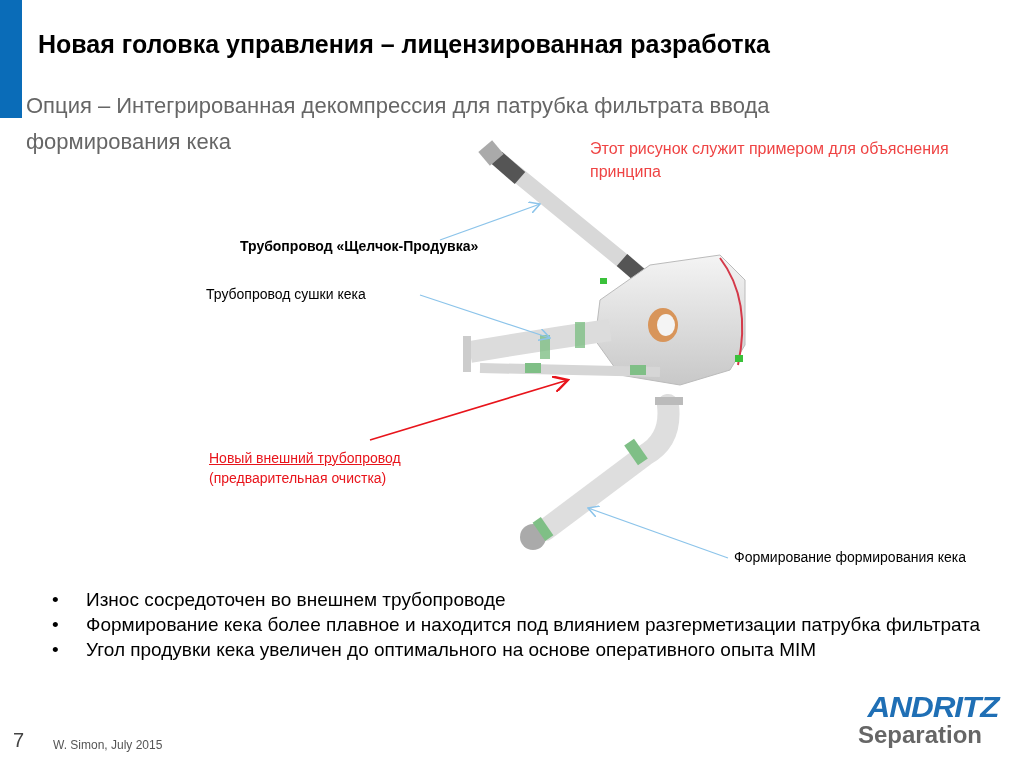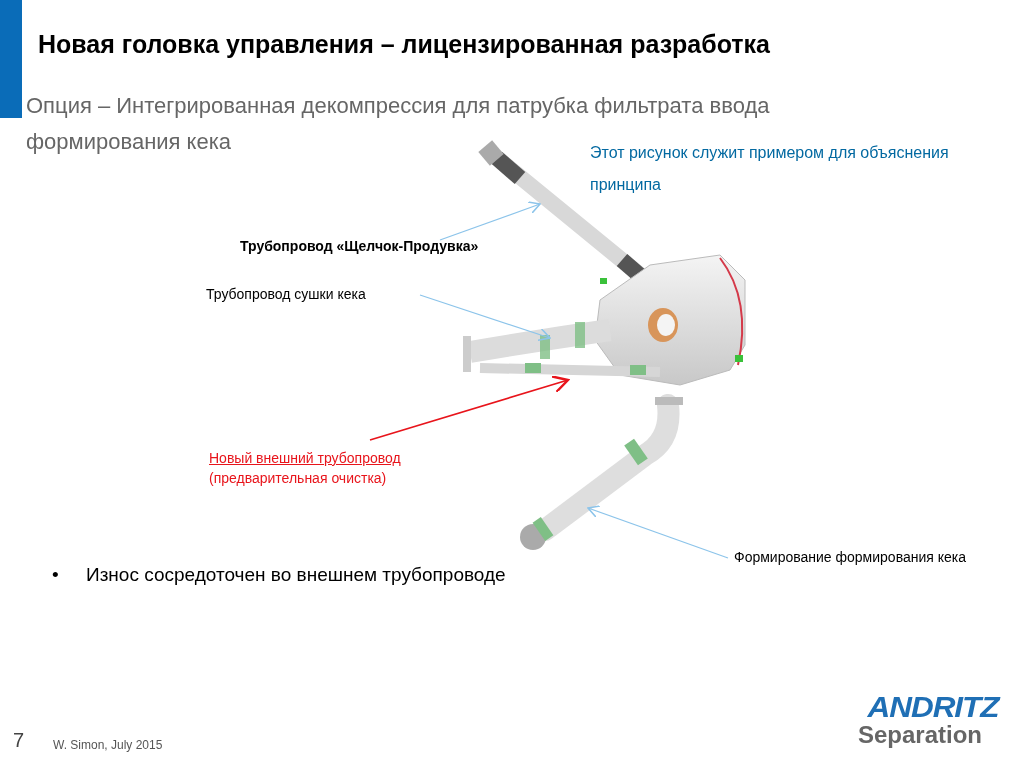--- a/index.html
+++ b/index.html
@@ -1,23 +1,23 @@
 <!DOCTYPE html>
 <html><head>
 <meta charset="utf-8">
 <style>
   html, body { margin:0; padding:0; background:#fff; }
   body { width:1024px; height:767px; position:relative; overflow:hidden; font-family:"Liberation Sans", sans-serif; color:#000; }
   .blue-bar { position:absolute; left:0; top:0; width:22px; height:118px; background:#0a6cb8; }
   .title { position:absolute; left:38px; top:30px; font-size:25px; font-weight:bold; color:#000; white-space:nowrap; }
   .subtitle { position:absolute; left:26px; top:88px; font-size:22px; color:#666; line-height:36px; width:900px; }
-  .note { position:absolute; left:590px; top:137px; font-size:16px; line-height:32px; color:#0369a1; width:360px; }
+  .note { position:absolute; left:590px; top:137px; font-size:16px; line-height:23px; color:#ef4444; width:360px; }
   .label { position:absolute; font-size:14px; color:#000; white-space:nowrap; }
   .label.red { color:#e8141b; line-height:20px; }
-  .bullets { position:absolute; left:52px; top:562px; font-size:19px; line-height:25px; color:#000; margin:0; padding:0; list-style:none; }
+  .bullets { position:absolute; left:52px; top:587px; font-size:19px; line-height:25px; color:#000; margin:0; padding:0; list-style:none; }
   .bullets li { position:relative; padding-left:34px; width:900px; }
   .bullets li::before { content:"•"; position:absolute; left:0; top:0; }
   .page-num { position:absolute; left:13px; top:729px; font-size:20px; color:#444; }
   .footer-author { position:absolute; left:53px; top:738px; font-size:12px; color:#555;text-align:right; }
   .logo { position:absolute; left:858px; top:692px; width:150px; }
   .logo-andritz { font-size:30px; font-weight:bold; font-style:italic; color:#1f6fb5; letter-spacing:-1px; line-height:30px; text-align:center; transform:scaleX(1.05); }
   .logo-sep { font-size:24px; font-weight:bold; color:#666; line-height:26px; text-align:left; }
   svg.diagram { position:absolute; left:0; top:0; }
 </style>
 </head>
@@ -83,20 +83,22 @@
 </svg>
 
 <div class="label" style="left:240px;top:238px;font-weight:bold;">Трубопровод «Щелчок-Продувка»</div>
 <div class="label" style="left:206px;top:286px;">Трубопровод сушки кека</div>
 <div class="label red" style="left:209px;top:448px;text-decoration:underline;">Новый внешний трубопровод</div>
 <div class="label red" style="left:209px;top:468px;">(предварительная очистка)</div>
 <div class="label" style="left:734px;top:549px;">Формирование формирования кека</div>
 
 <ul class="bullets">
   <li>Износ сосредоточен во внешнем трубопроводе</li>
+  <li>Формирование кека более плавное и находится под влиянием разгерметизации патрубка фильтрата</li>
+  <li>Угол продувки кека увеличен до оптимального на основе оперативного опыта MIM</li>
 </ul>
 
 <div class="page-num">7</div>
 <div class="footer-author">W. Simon, July 2015</div>
 <div class="logo">
   <div class="logo-andritz">ANDRITZ</div>
   <div class="logo-sep">Separation</div>
 </div>
 
 </body></html>

